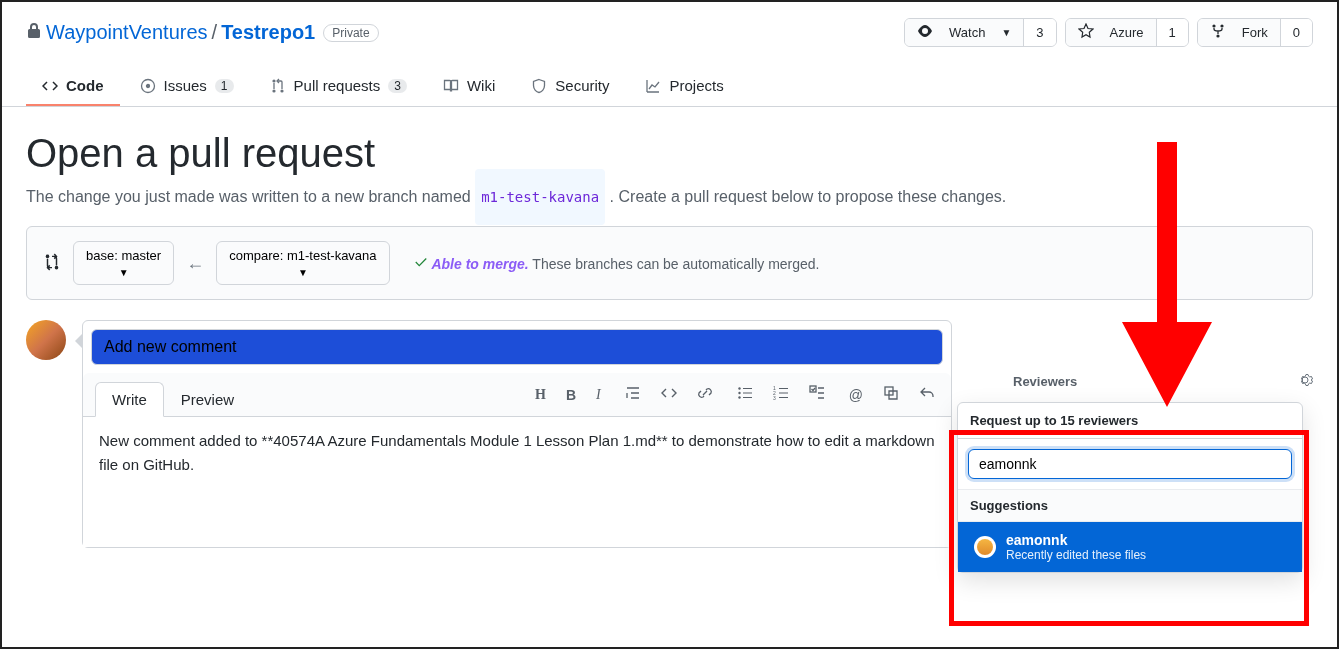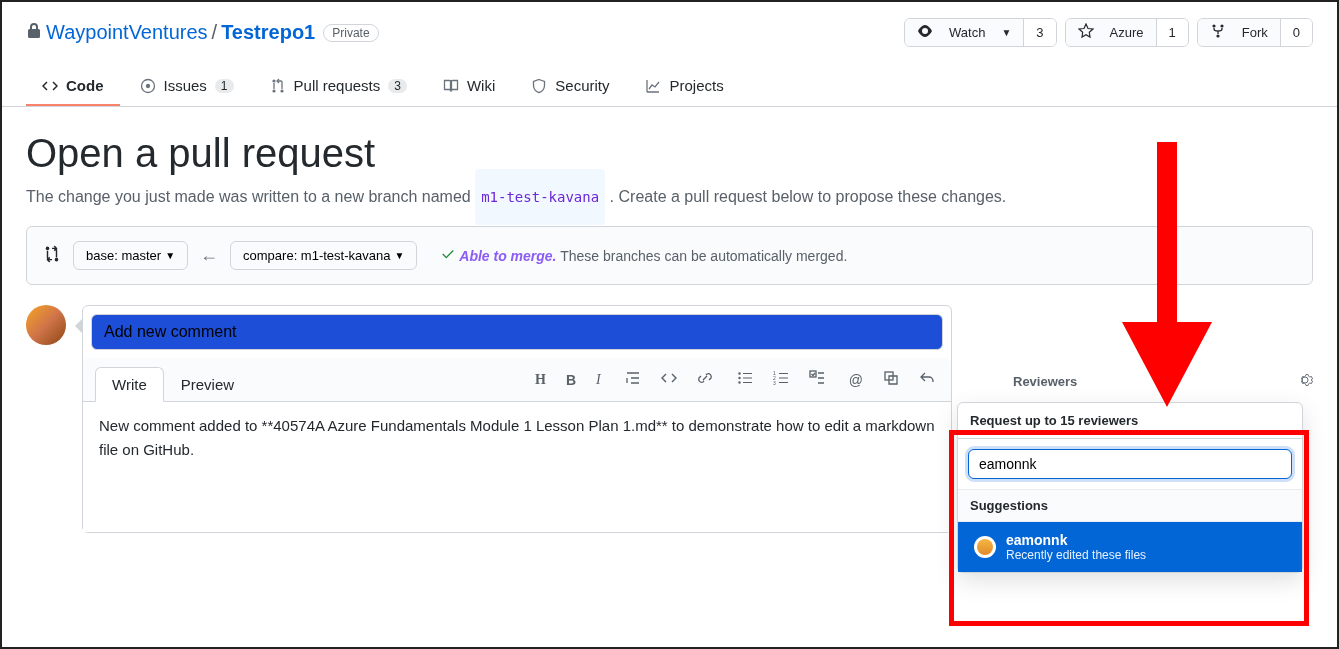--- a/index.html
+++ b/index.html
@@ -67,21 +67,21 @@
     padding: 20px 6px; border-radius: 4px; font-size: 14px;
   }
   .compare-bar {
     display: flex; align-items: center; gap: 12px;
     background: #fafbfc; border: 1px solid #d1d5da;
     border-radius: 6px; padding: 14px 16px; margin-bottom: 20px;
   }
   .branch-btn {
     background: #fafbfc; border: 1px solid #d1d5da;
     border-radius: 6px; padding: 6px 12px; font-size: 13px;
-    cursor: pointer; display: flex; align-items: center; gap: 4px;
+    cursor: pointer; display: flex; align-items: center; gap: 4px; flex-direction: column;
   }
   .arrow-left { color: #6a737d; font-size: 18px; }
   .merge-status { color: #8b5cf6; font-weight: 600; font-style: italic; }
   .merge-text { color: #586069; }
   .check-icon { color: #22863a; }
   .pr-body { display: flex; gap: 16px; }
   .avatar-col { flex-shrink: 0; }
   .avatar {
     width: 40px; height: 40px; border-radius: 50%;
     background: linear-gradient(135deg, #f5a623, #d0744a, #8b4513);

